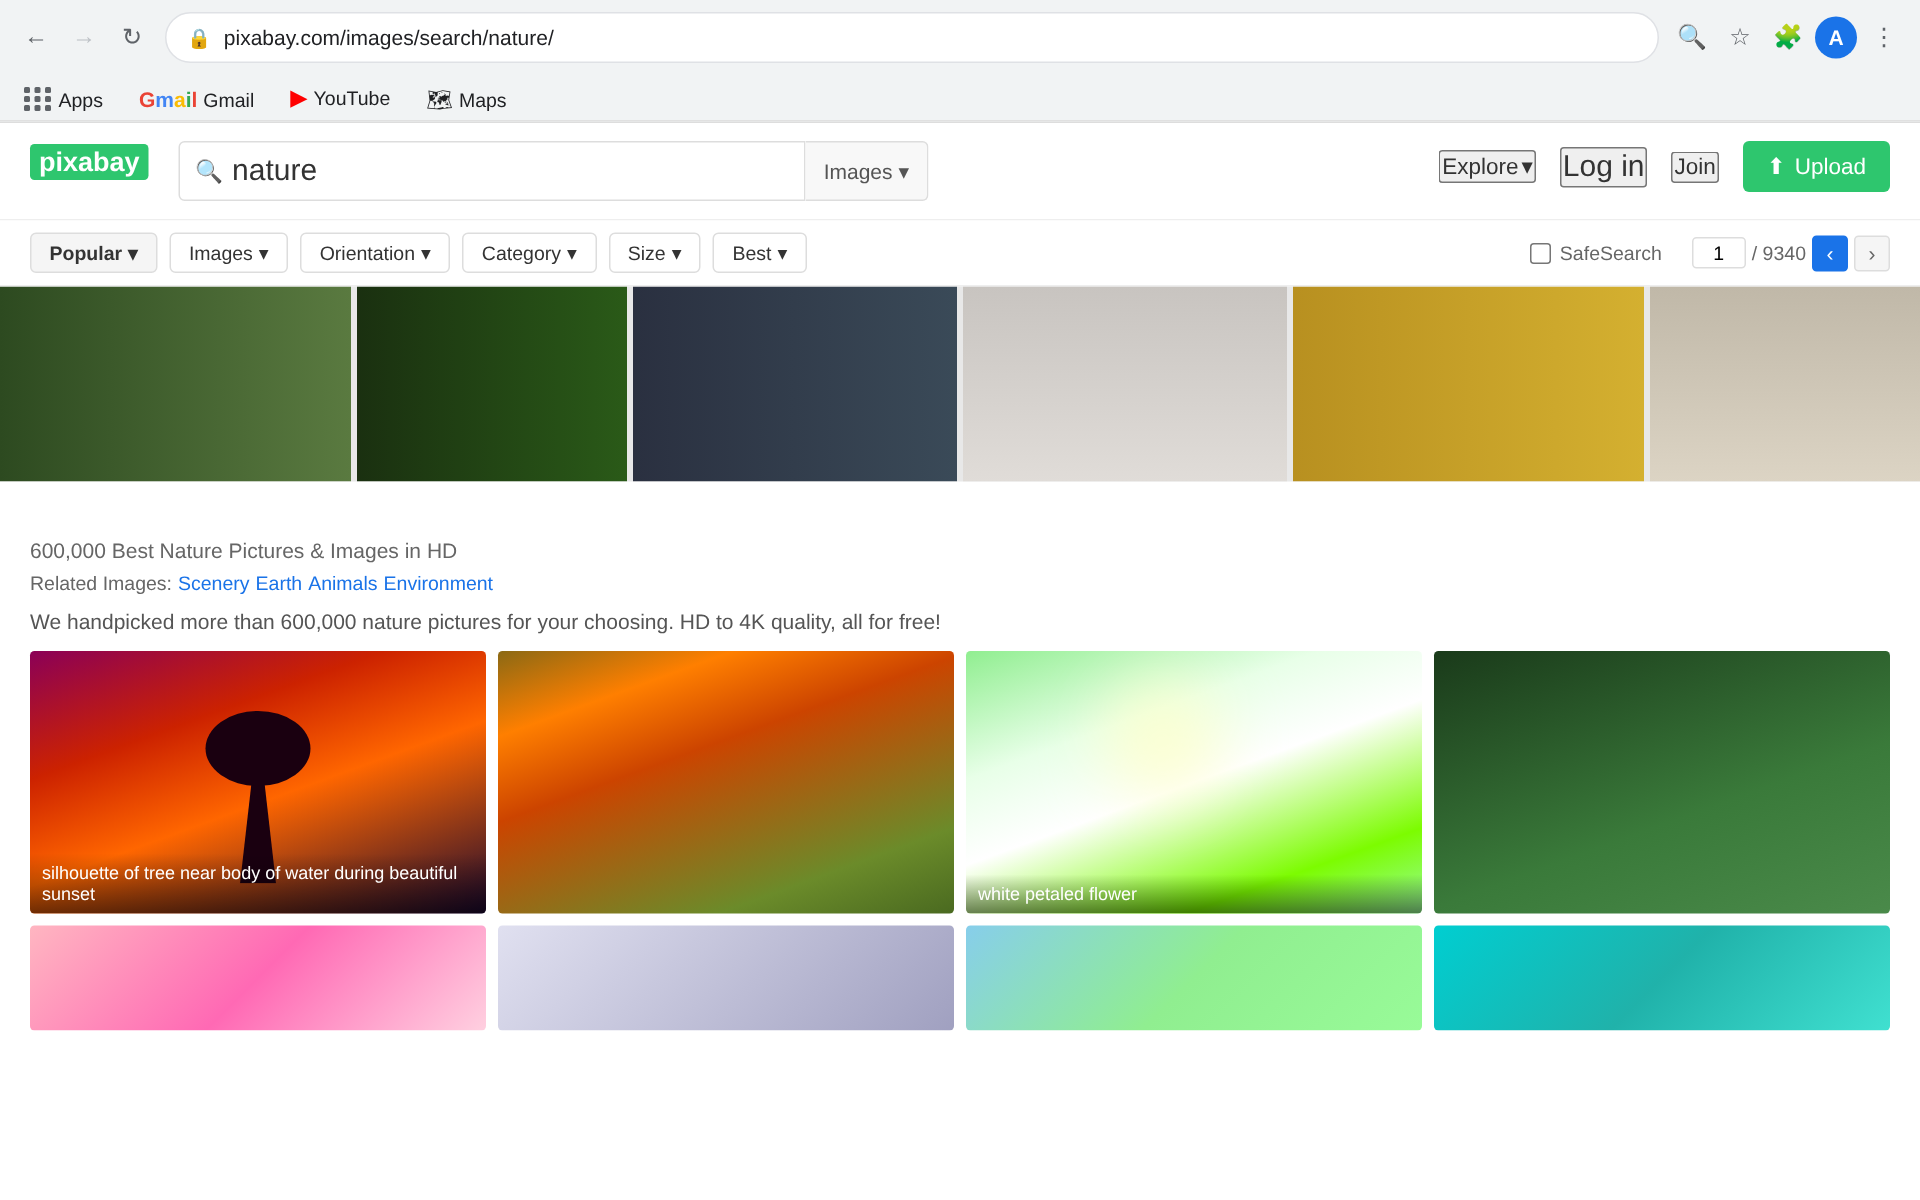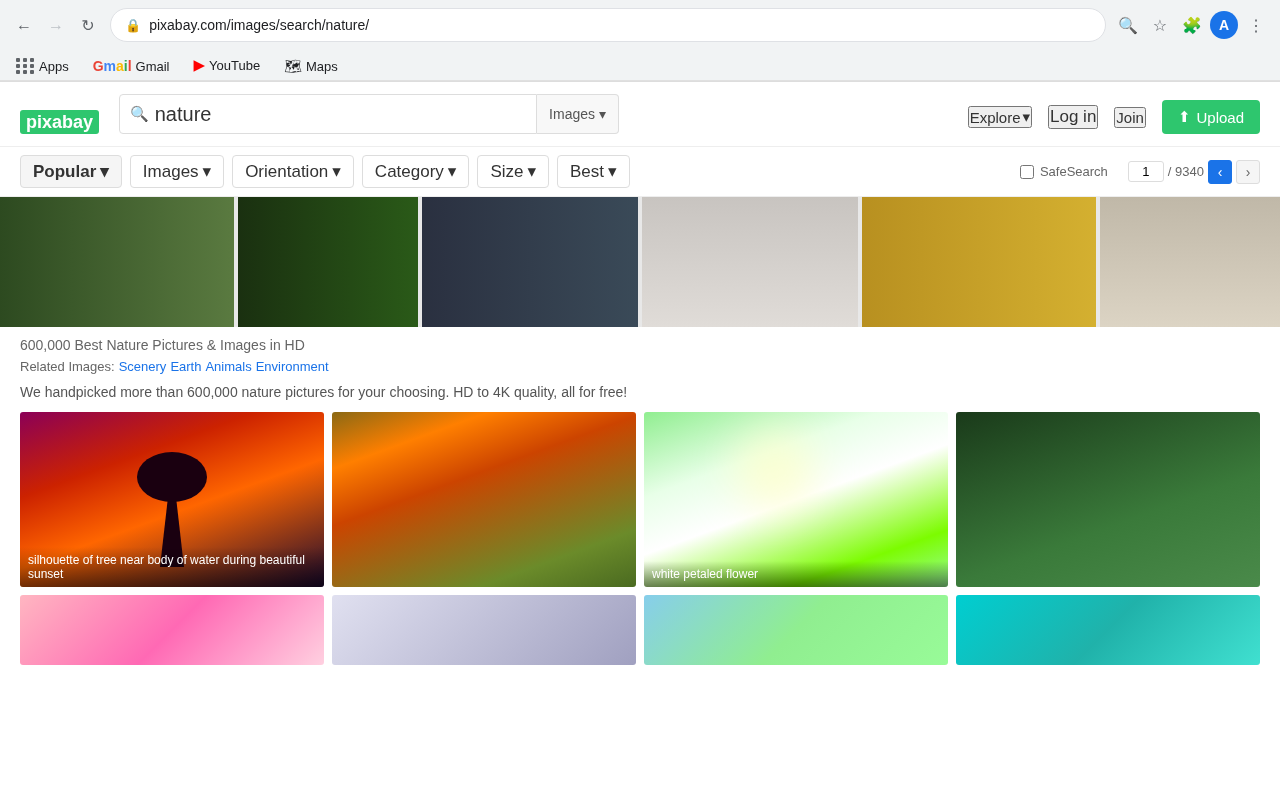--- a/index.html
+++ b/index.html
@@ -19,57 +19,57 @@
     .avatar-btn { width: 28px; height: 28px; border-radius: 50%; background: #1a73e8; color: #fff; font-weight: bold; font-size: 14px; display: flex; align-items: center; justify-content: center; cursor: pointer; border: none; }
 
     
     .bookmarks-bar { display: flex; align-items: flex-end; padding: 4px 10px; gap: 12px; background: #f1f3f4; border-bottom: 1px solid #e0e0e0; font-size: 13px; }
     .bookmark-item { display: flex; align-items: center; gap: 4px; cursor: pointer; padding: 2px 6px; border-radius: 4px; color: #202124; }
 
     
     .page { background: #fff; }
 
     
-    .pixabay-header { display: flex; align-items: flex-end; padding: 12px 20px; gap: 20px; border-bottom: 1px solid #eee; }
+    .pixabay-header { display: flex; align-items: flex-start; padding: 12px 20px; gap: 20px; border-bottom: 1px solid #eee; }
     .pixabay-logo { font-size: 22px; font-weight: bold; color: #2ec66e; }
     .pixabay-logo span { background: #2ec66e; color: #fff; padding: 2px 6px; border-radius: 3px; font-size: 18px; }
     .search-bar { display: flex; flex: 1; max-width: 500px; }
     .search-input-wrap { display: flex; flex: 1; border: 1px solid #ddd; border-radius: 4px 0 0 4px; align-items: center; padding: 0 10px; gap: 6px; background: #fff; }
     .search-input { border: none; outline: none; font-size: 20px; flex: 1; color: #333; }
     .search-type-btn { border: 1px solid #ddd; border-left: none; background: #f8f8f8; padding: 0 12px; height: 40px; cursor: pointer; font-size: 14px; color: #555; display: flex; align-items: center; gap: 4px; border-radius: 0 4px 4px 0; }
     .header-right { display: flex; align-items: center; gap: 16px; margin-left: auto; }
     .explore-btn { font-size: 15px; color: #333; cursor: pointer; display: flex; align-items: center; gap: 2px; }
-    .login-btn { font-size: 17px; color: #333; cursor: pointer; }
+    .login-btn { font-size: 20px; color: #333; cursor: pointer; }
     .join-btn { font-size: 15px; color: #333; cursor: pointer; }
     .upload-btn { background: #2ec66e; color: #fff; border: none; padding: 8px 16px; border-radius: 4px; cursor: pointer; font-size: 15px; display: flex; align-items: center; gap: 6px; }
 
     
     .filter-bar { display: flex; align-items: center; padding: 8px 20px; gap: 8px; background: #fff; border-bottom: 1px solid #eee; }
-    .filter-btn { border: 1px solid #ddd; background: #fff; padding: 5px 12px; border-radius: 4px; cursor: pointer; font-size: 17px; color: #333; display: flex; align-items: center; gap: 4px; }
+    .filter-btn { border: 1px solid #ddd; background: #fff; padding: 5px 12px; border-radius: 4px; cursor: pointer; font-size: 13px; color: #333; display: flex; align-items: center; gap: 4px; }
     .filter-btn.active { background: #f5f5f5; font-weight: 600; }
     .safesearch-wrap { margin-left: auto; display: flex; align-items: flex-end; gap: 6px; font-size: 13px; color: #666; }
     .safesearch-checkbox { width: 14px; height: 14px; cursor: pointer; }
     .pagination-wrap { display: flex; align-items: center; gap: 4px; margin-left: 12px; font-size: 13px; }
     .page-input { width: 36px; text-align: center; border: 1px solid #ddd; border-radius: 3px; font-size: 13px; padding: 2px; }
     .page-total { color: #666; }
     .page-nav-btn { width: 24px; height: 24px; border: 1px solid #ddd; background: #f5f5f5; border-radius: 3px; cursor: pointer; display: flex; align-items: center; justify-content: center; font-size: 14px; color: #666; }
     .page-nav-btn.active-nav { background: #1a73e8; color: #fff; border-color: #1a73e8; }
 
     
     .sponsored-banner { background: #fafafa; padding: 8px 20px; font-size: 13px; color: #666; border-bottom: 1px solid #eee; }
     .deal-text { color: #1a73e8; }
     .promo-code { color: #d93025; font-weight: bold; }
 
     
     .hero-row { display: flex; gap: 4px; padding: 0; background: #e8e8e8; overflow: hidden; height: 130px; }
     .hero-img { flex: 1; overflow: hidden; position: relative; }
 
     
     .stats-row { padding: 10px 20px 4px; }
-    .stats-title { font-size: 14px; color: #666; font-weight: 500; }
+    .stats-title { font-size: 14px; color: #666; font-weight: 500; margin-top: 28px; }
     .related-row { display: flex; gap: 4px; padding: 2px 20px; font-size: 13px; color: #666; align-items: center; }
     .related-link { color: #1a73e8; cursor: pointer; text-decoration: none; }
 
     
     .desc-text { padding: 8px 20px 12px; font-size: 14px; color: #555; }
 
     
     .main-grid { display: grid; grid-template-columns: repeat(4, 1fr); gap: 8px; padding: 0 20px 8px; }
     .grid-item { position: relative; cursor: pointer; overflow: hidden; border-radius: 3px; }
     .img-overlay { position: absolute; bottom: 0; left: 0; right: 0; background: linear-gradient(transparent, rgba(0,0,0,0.5)); color: #fff; padding: 6px 8px; font-size: 12px; opacity: 1; }

